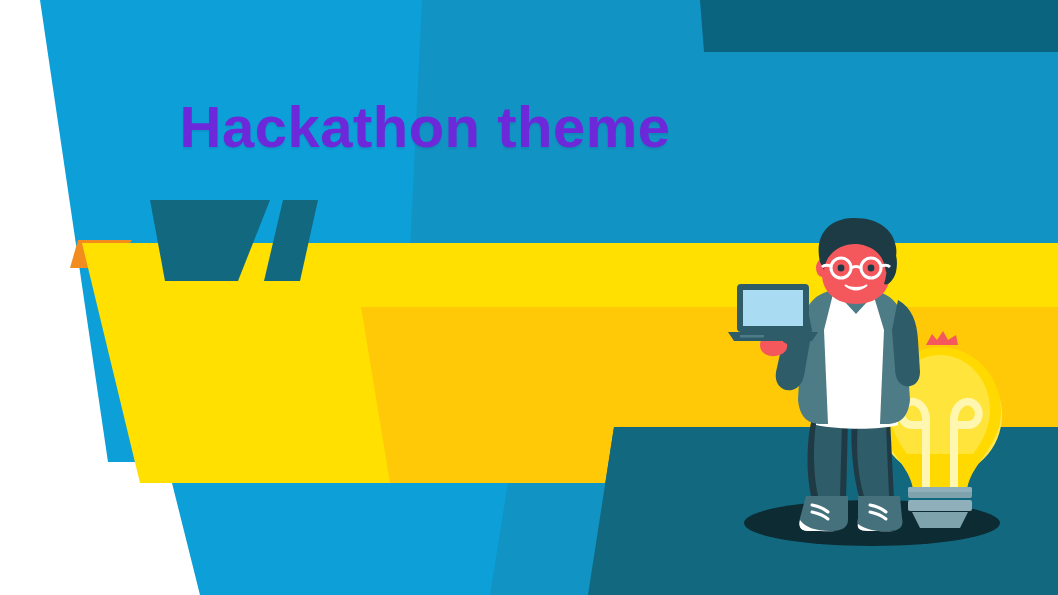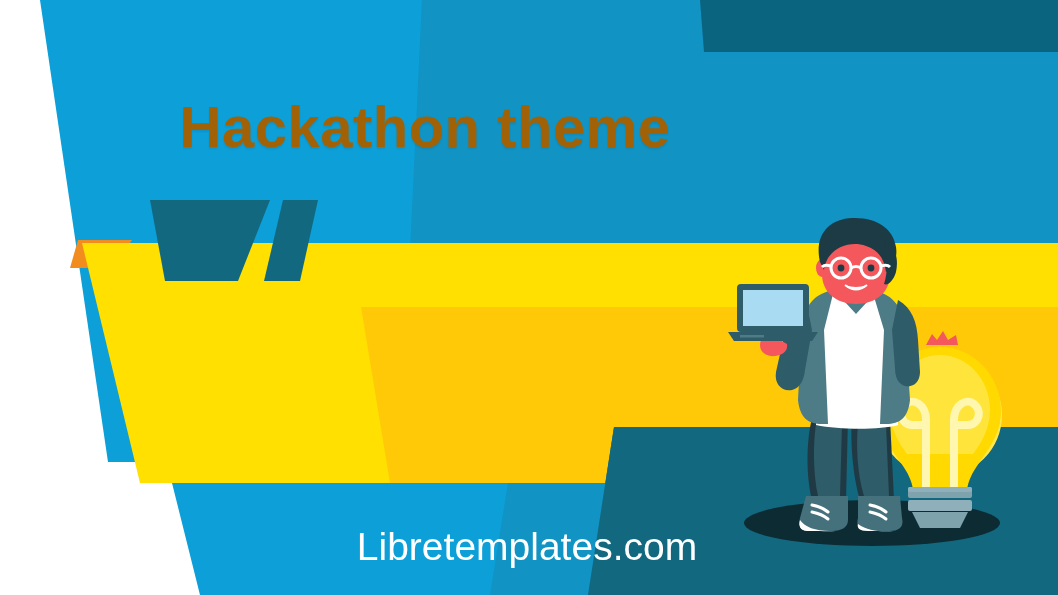--- a/index.html
+++ b/index.html
@@ -26,21 +26,21 @@
     height: 595px;
   }
   .title-text {
     position: absolute;
     left: 0;
     top: 93px;
     width: 1058px;
     text-align: center;
     font-size: 58px;
     font-weight: bold;
-    color: #a16207;
+    color: #6d28d9;
     letter-spacing: 0.5px;
     font-family: "Liberation Sans", sans-serif;
     text-shadow: 0 2px 2px rgba(0,0,0,0.07);
     white-space: nowrap;
     padding-right: 208px;
     box-sizing: border-box;
   }
   .footer-text {
     position: absolute;
     left: 0;
@@ -209,15 +209,14 @@
 
       <rect x="743" y="290" width="60" height="36" fill="#a9dcf2"></rect>
 
       <path d="M728 332 L 818 332 L 812 341 L 734 341 Z" fill="#2e5c69"></path>
       <rect x="740" y="335" width="24" height="2.5" fill="#4d7b86"></rect>
     </g>
   </svg>
 
   <div class="title-text">Hackathon theme</div>
 
-  <div class="footer-text">Libretemplates.com</div>
 
 </div>
 
 </body></html>

